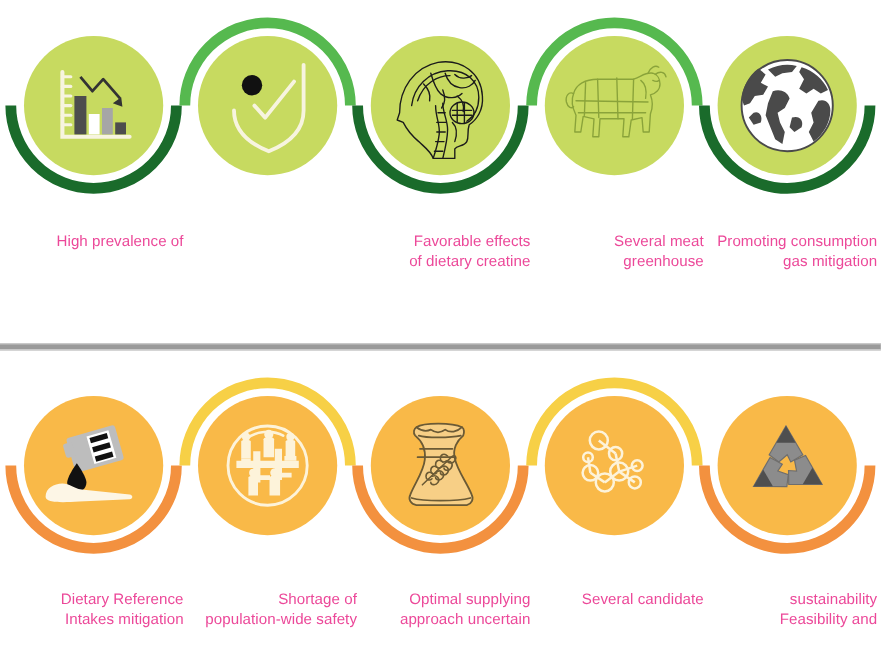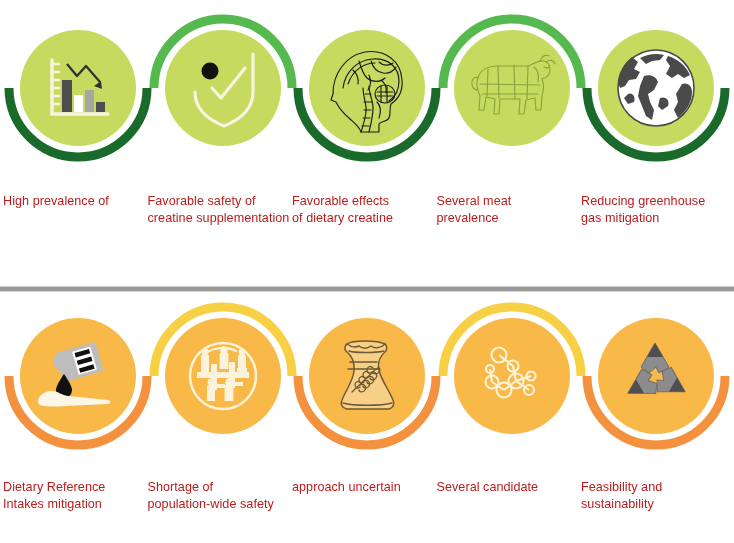--- a/index.html
+++ b/index.html
@@ -26,21 +26,21 @@
     left: 0;
     width: 734px;
     display: flex;
     flex-direction: row;
     justify-content: space-between;
     align-items: flex-start;
     box-sizing: border-box;
     padding: 0 8px;
   }
   .row-top    { top: 0px;   height: 270px; }
-  .row-bottom { top: 288px; height: 243px; }
+  .row-bottom { top: 300px; height: 243px; }
 
   .divider {
     position: absolute;
     left: 0;
     top: 286px;
     width: 734px;
     height: 4px;
     background: #9a9a9a;
     border-top: 1px solid #d0d0d0;
     border-bottom: 1px solid #d4d4d4;
@@ -56,24 +56,24 @@
   .badge {
     position: relative;
     width: 150px;
     height: 175px;
     display: block;
   }
   .badge svg { display: block; }
 
   .label {
     margin-top: 4px;
-    text-align: left;
+    text-align: right;
     font-size: 12.6px;
     line-height: 17px;
-    color: #b91c1c;
+    color: #ec4899;
     letter-spacing: 0.05px;
     width: 150px;
   }
   .row-top .label    { margin-top: 18px; }
   .row-bottom .label { margin-top: 16px; }
 
   .label span { display: block; white-space: nowrap; }
 </style>
 </head>
 <body>
@@ -115,24 +115,20 @@
       <div class="badge">
         <svg width="150" height="175" viewBox="0 0 150 175">
           <path d="M 6 88 A 69 69 0 0 1 144 88" fill="none" stroke="#56b94f" stroke-width="9" stroke-linecap="butt"></path>
           <circle cx="75" cy="88" r="58" fill="#c7da60"></circle>
           <g transform="translate(75,88)">
             <path d="M 30 -34 L 30 4 C 30 22 16 32 1 38 C -14 32 -28 22 -28 4" fill="none" stroke="#f7f4df" stroke-width="3.2" stroke-linecap="round" stroke-linejoin="round"></path>
             <path d="M -11 0 L -2 10 L 22 -20" fill="none" stroke="#f7f4df" stroke-width="3.2" stroke-linecap="round" stroke-linejoin="round"></path>
             <circle cx="-13" cy="-17" r="8.5" fill="#111111"></circle>
           </g>
         </svg>
-      </div>
-      <div class="label">
-        <span>Favorable safety of</span>
-        <span>creatine supplementation</span>
       </div>
     </div>
 
     <div class="item">
       <div class="badge">
         <svg width="150" height="175" viewBox="0 0 150 175">
           <path d="M 6 88 A 69 69 0 0 0 144 88" fill="none" stroke="#1a6b2b" stroke-width="9" stroke-linecap="butt"></path>
           <circle cx="75" cy="88" r="58" fill="#c7da60"></circle>
           <g transform="translate(75,88)" fill="none" stroke="#1b1b1b" stroke-width="1.15" stroke-linejoin="round" stroke-linecap="round">
             <path d="M -34 6 C -34 -14 -22 -32 -2 -36 C 18 -39 34 -27 35 -8 C 36 4 30 12 24 16 C 22 22 24 26 22 30 C 20 34 14 33 12 36 L 12 44 L -6 44 C -8 38 -14 34 -18 30 C -24 25 -28 20 -31 14 L -36 12 Z"></path>
@@ -174,21 +170,21 @@
             <path d="M 16 -22 L 15 11"></path>
             <path d="M -24 -19 L -25 8"></path>
             <path d="M -32 -4 L 28 -3"></path>
             <path d="M -30 6 L 26 6"></path>
             <path d="M 22 -21 C 26 -18 27 -12 26 -6"></path>
           </g>
         </svg>
       </div>
       <div class="label">
         <span>Several meat</span>
-        <span>prevalence</span>
+        <span>greenhouse</span>
       </div>
     </div>
 
     <div class="item">
       <div class="badge">
         <svg width="150" height="175" viewBox="0 0 150 175">
           <path d="M 6 88 A 69 69 0 0 0 144 88" fill="none" stroke="#1a6b2b" stroke-width="9" stroke-linecap="butt"></path>
           <circle cx="75" cy="88" r="58" fill="#c7da60"></circle>
           <g transform="translate(75,88)">
             <circle cx="0" cy="0" r="38" fill="#ffffff"></circle>
@@ -199,21 +195,21 @@
               <path d="M 12 -32 C 22 -29 30 -22 34 -13 L 28 -10 L 22 -14 L 16 -10 L 10 -14 L 14 -22 L 10 -28 Z"></path>
               <path d="M 26 -4 C 32 -6 36 -2 36 4 C 36 14 30 24 22 30 L 18 22 L 22 14 L 20 6 Z"></path>
               <path d="M 4 10 C 10 8 14 12 12 18 L 6 22 L 2 18 Z"></path>
               <path d="M -28 6 C -24 4 -20 8 -22 14 L -28 16 L -32 10 Z"></path>
             </g>
             <circle cx="0" cy="0" r="38" fill="none" stroke="#4a4a4a" stroke-width="1.6"></circle>
           </g>
         </svg>
       </div>
       <div class="label">
-        <span>Reducing greenhouse</span>
+        <span>Promoting consumption</span>
         <span>gas mitigation</span>
       </div>
     </div>
 
   </div>
 
   <div class="divider"></div>
 
   <div class="row row-bottom">
 
@@ -312,20 +308,21 @@
               <path d="M -7 9 C -3 7 0 11 -2 14 C -4 17 -8 16 -8 14"></path>
               <path d="M 6 -8 C 3 -11 0 -9 0 -6 C 0 -3 3 -2 5 -4"></path>
               <path d="M 2 -3 C -1 -6 -4 -4 -4 -1 C -4 2 -1 3 1 1"></path>
               <path d="M -2 2 C -5 -1 -8 1 -8 4 C -8 7 -5 8 -3 6"></path>
               <path d="M -6 7 C -9 4 -12 6 -12 9 C -12 12 -9 13 -7 11"></path>
             </g>
           </g>
         </svg>
       </div>
       <div class="label">
+        <span>Optimal supplying</span>
         <span>approach uncertain</span>
       </div>
     </div>
 
     <div class="item">
       <div class="badge">
         <svg width="150" height="175" viewBox="0 0 150 175">
           <path d="M 6 88 A 69 69 0 0 1 144 88" fill="none" stroke="#f7d046" stroke-width="9" stroke-linecap="butt"></path>
           <circle cx="75" cy="88" r="58" fill="#f9b948"></circle>
           <g transform="translate(75,88)" fill="none" stroke="#fdf3da" stroke-width="2.1">
@@ -365,19 +362,19 @@
             </g>
             <g fill="#4f4f4f">
               <path d="M -1 -33 L 7 -19 L -9 -19 Z"></path>
               <path d="M -1 -33 L 7 -19 L -9 -19 Z" transform="rotate(120)"></path>
               <path d="M -1 -33 L 7 -19 L -9 -19 Z" transform="rotate(240)"></path>
             </g>
           </g>
         </svg>
       </div>
       <div class="label">
+        <span>sustainability</span>
         <span>Feasibility and</span>
-        <span>sustainability</span>
       </div>
     </div>
 
   </div>
 </div>
 
 </body></html>

